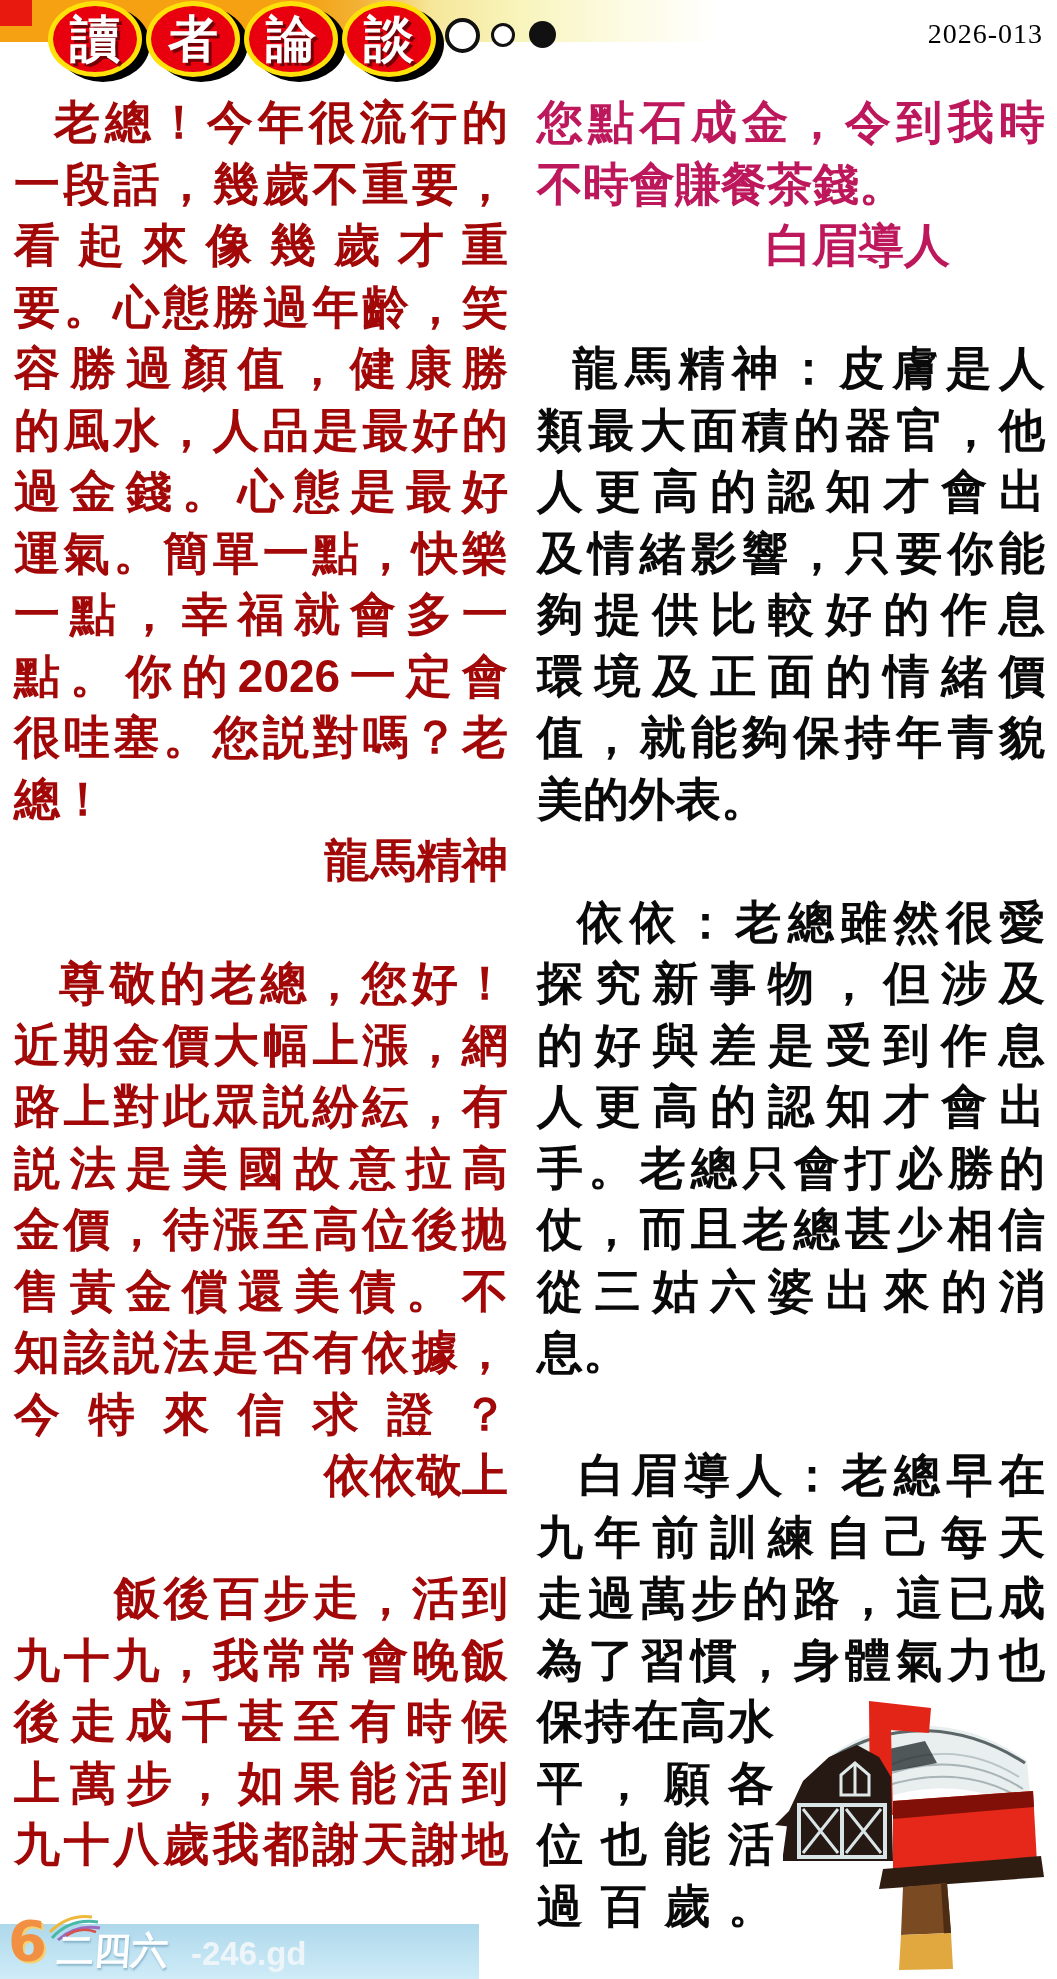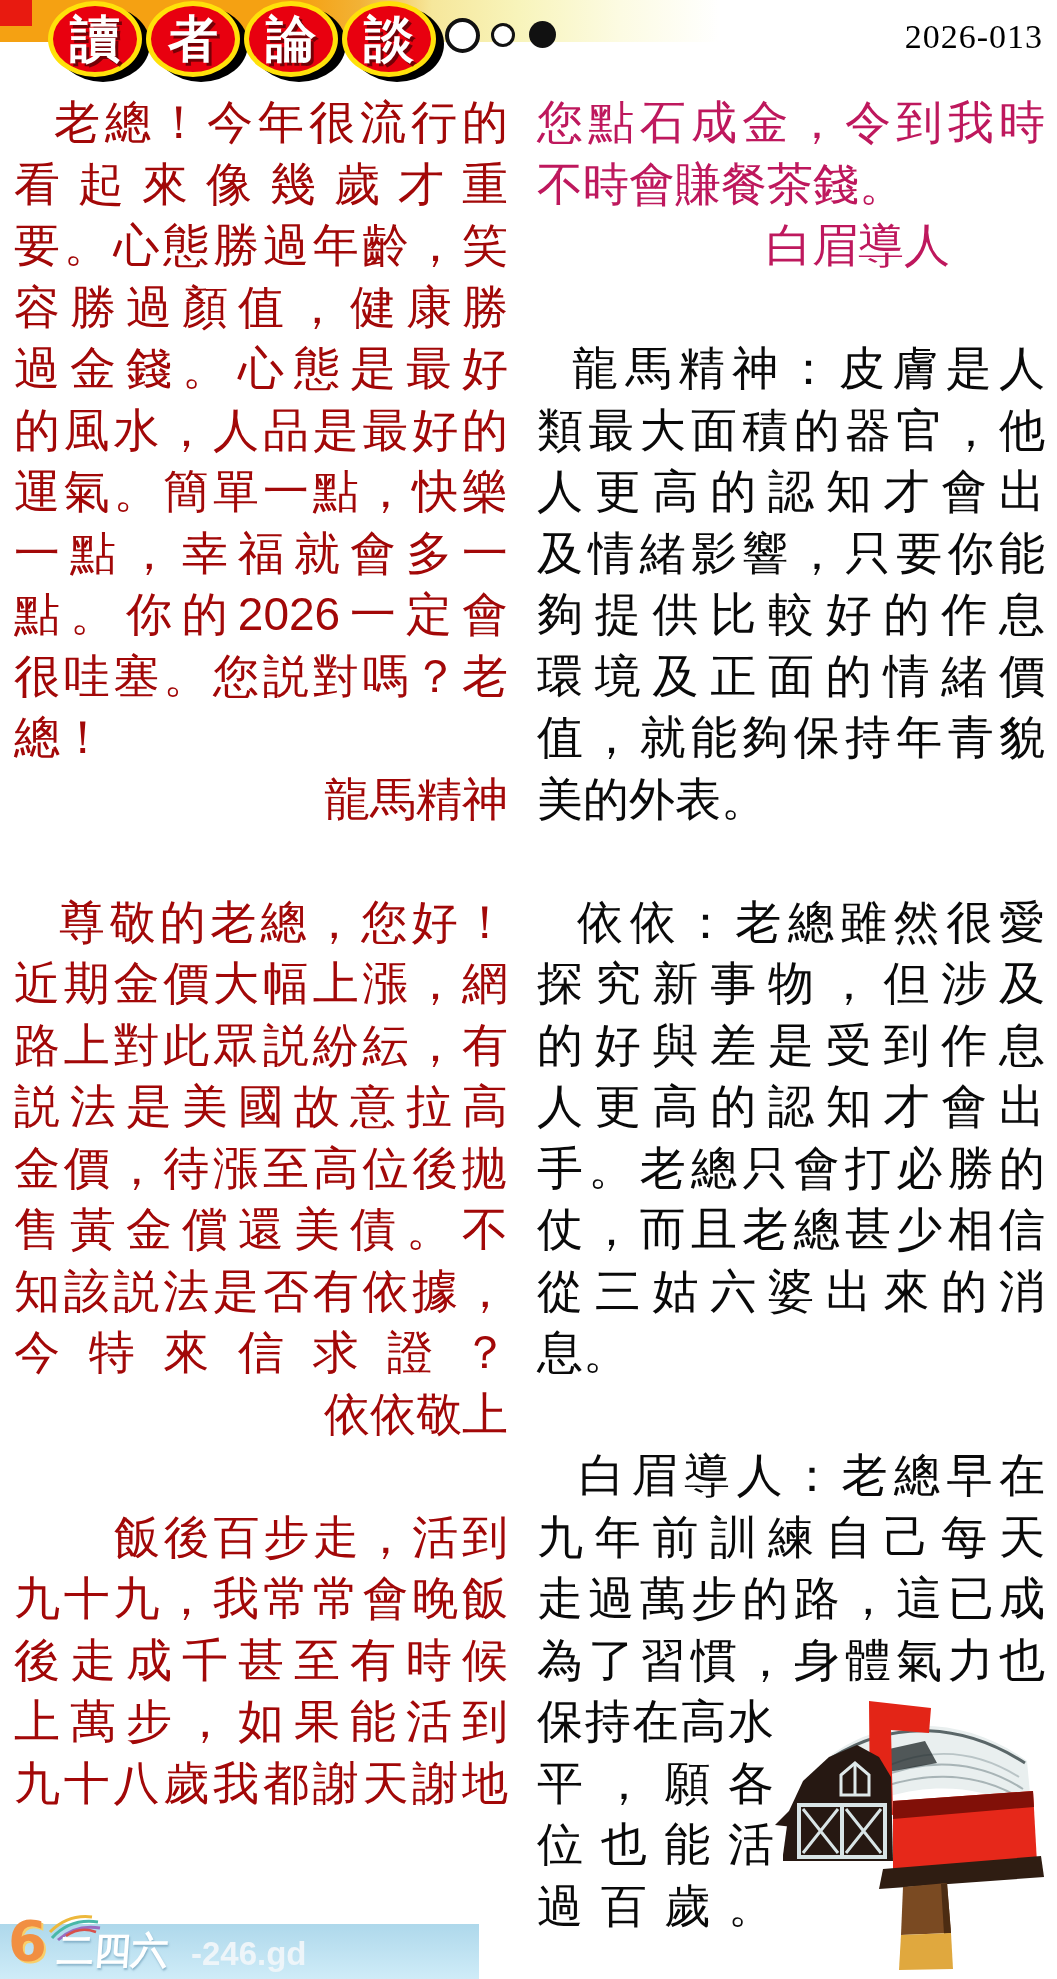--- a/index.html
+++ b/index.html
@@ -22,24 +22,24 @@
   .tc .gl{
     color:#fff;font-size:50px;font-weight:900;line-height:1;
     text-shadow:3px 3px 0 rgba(40,0,0,.6);
   }
   .tc1{left:48px}.tc2{left:146px}.tc3{left:244px}.tc4{left:342px}
   .ring-lg{position:absolute;left:445px;top:18px;width:35px;height:35px;border:4px solid #111;border-radius:50%;background:#fff;box-sizing:border-box;}
   .ring-sm{position:absolute;left:491px;top:23px;width:24px;height:24px;border:3px solid #111;border-radius:50%;background:#fff;box-sizing:border-box;}
   .dot-blk{position:absolute;left:529px;top:21px;width:27px;height:27px;border-radius:50%;background:#111;}
   .code{
     position:absolute;top:18px;right:14px;color:#000;
-    font-family:"Liberation Serif", serif;font-size:34px;letter-spacing:1px;
-  }
-  
-  .col{position:absolute;top:92px;font-weight:400;}
+    font-family:"Liberation Serif", serif;font-size:28px;letter-spacing:1px;
+  }
+  
+  .col{position:absolute;top:92px;font-weight:700;}
   #left-col{left:14px;width:494px;color:#a20808;}
   #right-col{left:537px;width:508px;color:#0a0a0a;}
   #right-col .ln.red{color:#be185d;}
   .ln{
     height:61.5px;line-height:61.5px;font-size:46px;
     font-family:"Liberation Sans", sans-serif;
   }
   .ln.j{text-align:justify;text-align-last:justify;}
   .ln.l{text-align:left;}
   .ln.r{text-align:right;}
@@ -85,25 +85,26 @@
 </div>
 
 <div class="ring-lg"></div>
 <div class="ring-sm"></div>
 <div class="dot-blk"></div>
 
 <div class="code">2026-013</div>
 
 <div id="left-col" class="col">
     <div class="ln j" style="padding-left: 40px;">老總！今年很流行的</div>
+    <div class="ln j">一段話，幾歲不重要，</div>
     <div class="ln j">看起來像幾歲才重</div>
     <div class="ln j">要。心態勝過年齡，笑</div>
     <div class="ln j">容勝過顏值，健康勝</div>
+    <div class="ln j">的風水，人品是最好的</div>
     <div class="ln j">過金錢。心態是最好</div>
-    <div class="ln j">的風水，人品是最好的</div>
     <div class="ln j">運氣。簡單一點，快樂</div>
     <div class="ln j">一點，幸福就會多一</div>
     <div class="ln j">點。你的2026一定會</div>
     <div class="ln j">很哇塞。您説對嗎？老</div>
     <div class="ln l">總！</div>
     <div class="ln r">龍馬精神</div>
     <div class="ln b">&nbsp;</div>
     <div class="ln j" style="padding-left: 45px;">尊敬的老總，您好！</div>
     <div class="ln j">近期金價大幅上漲，網</div>
     <div class="ln j">路上對此眾説紛紜，有</div>

